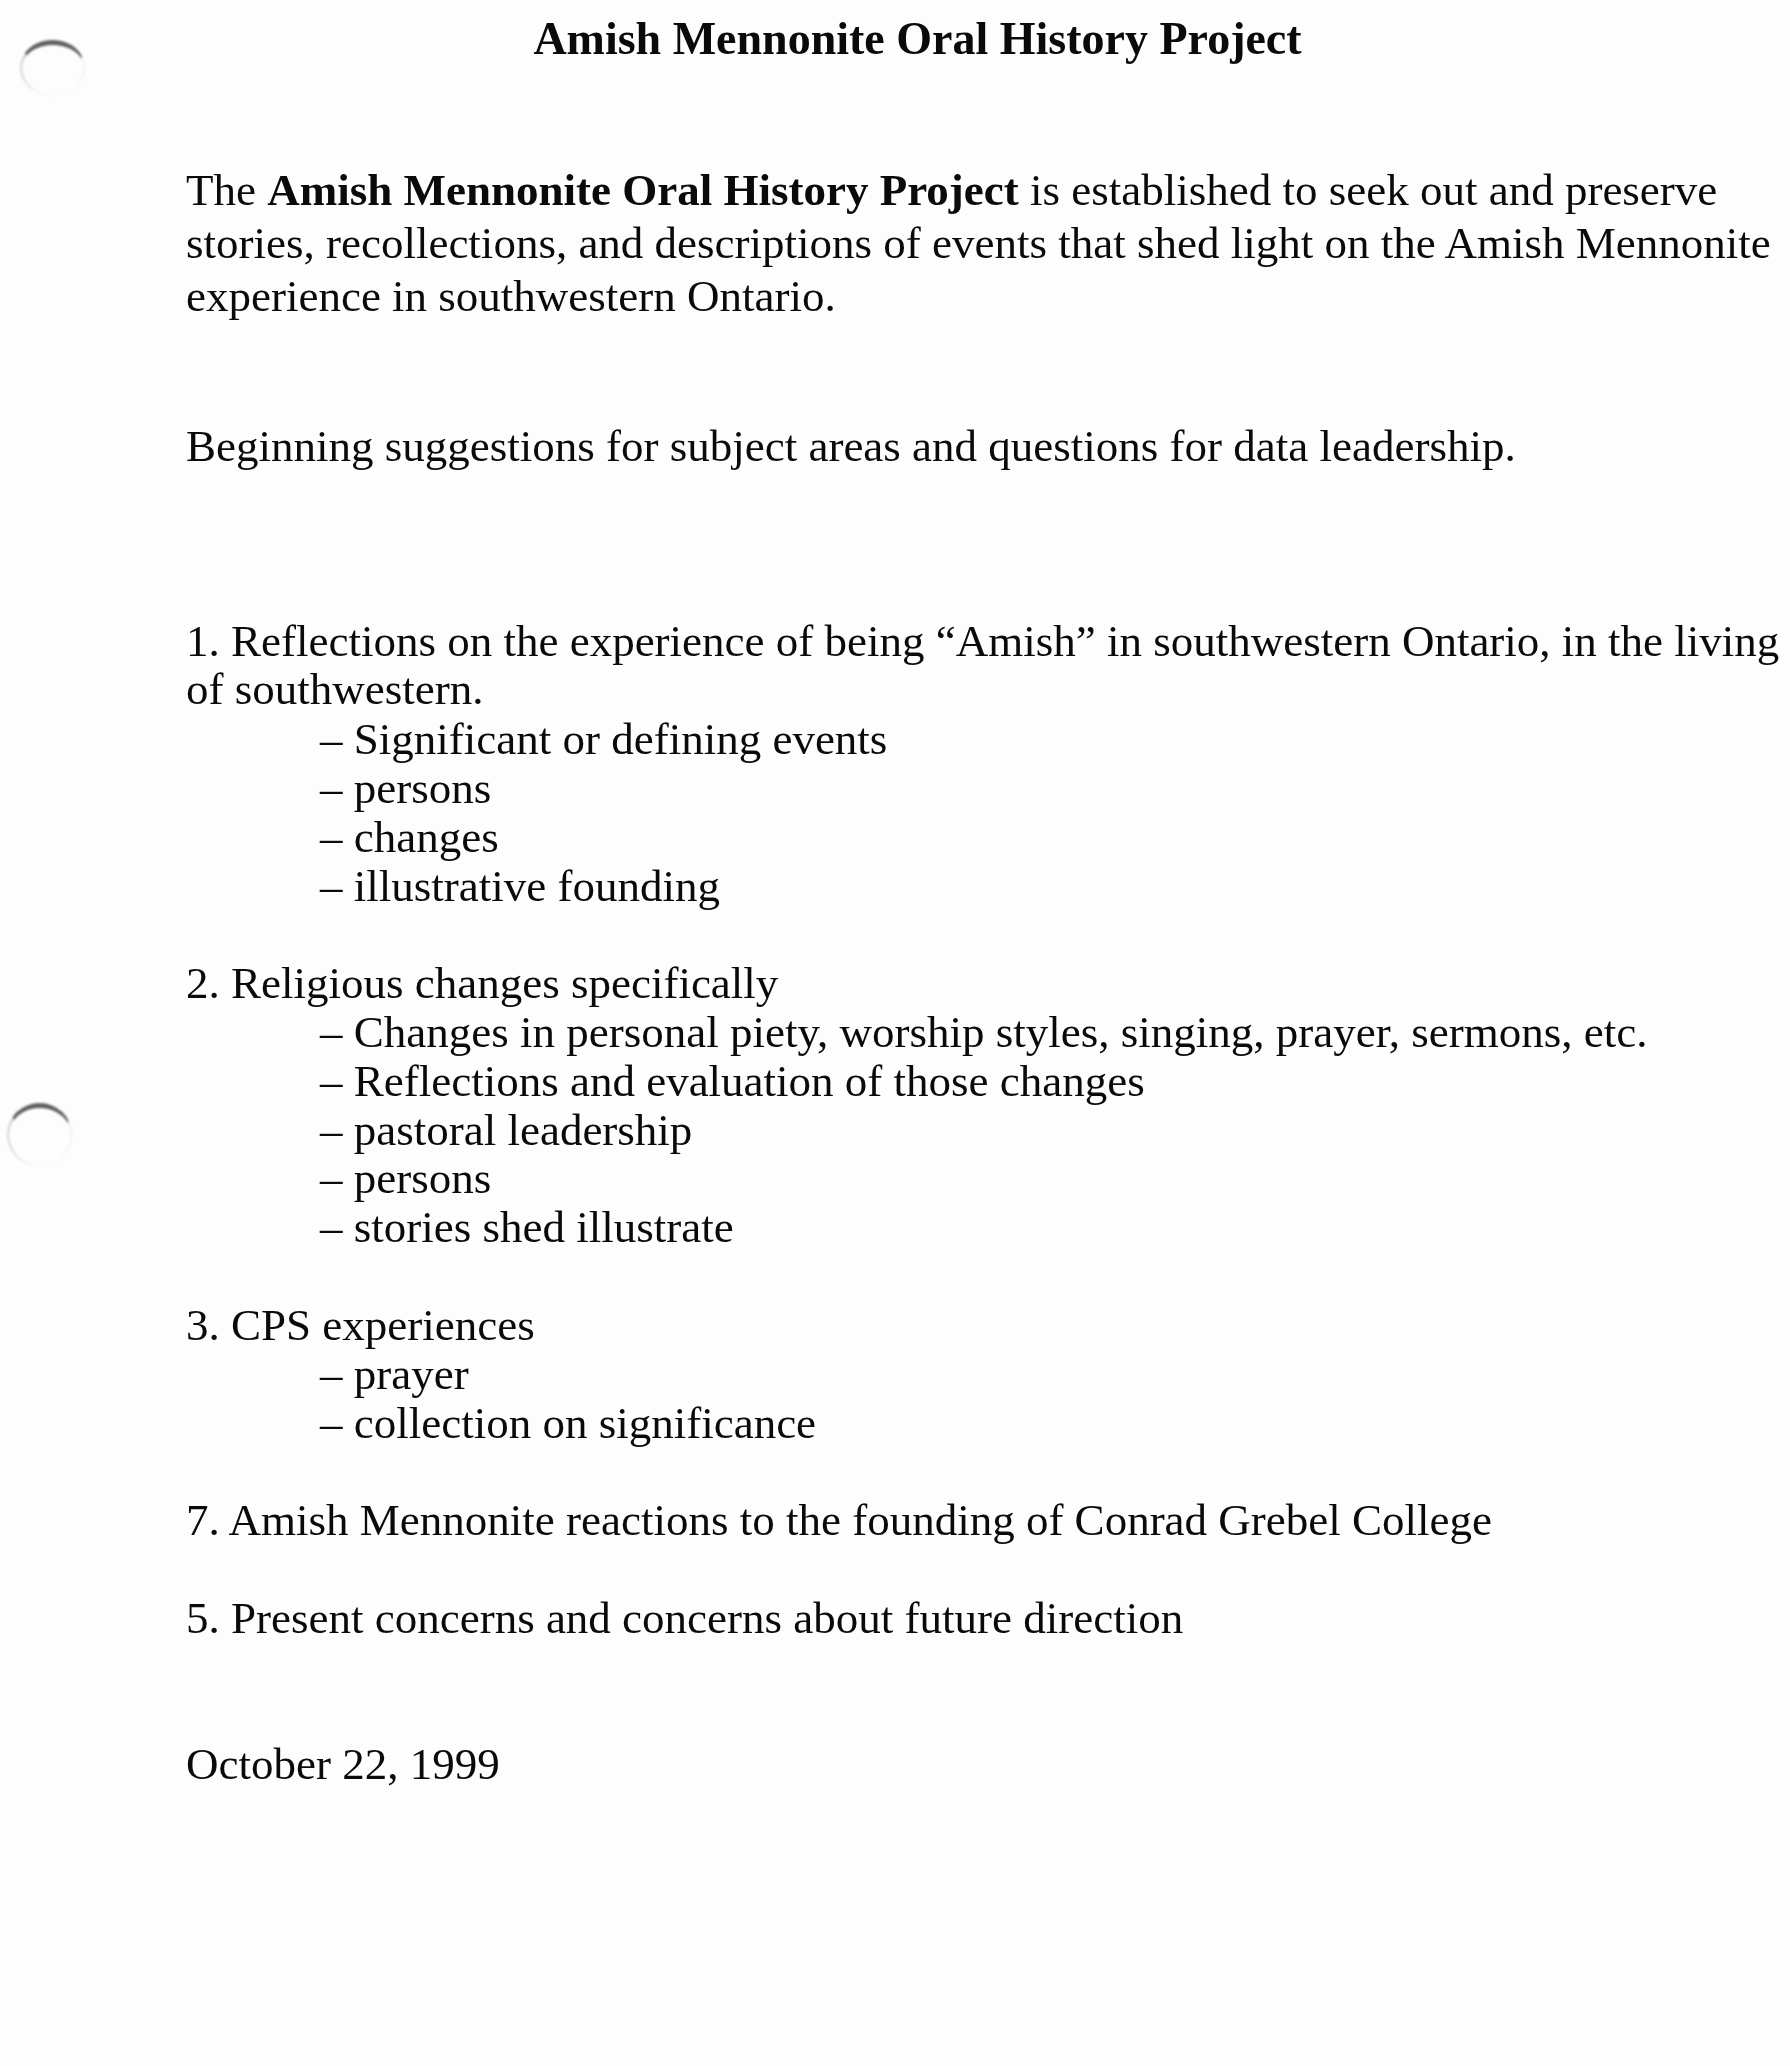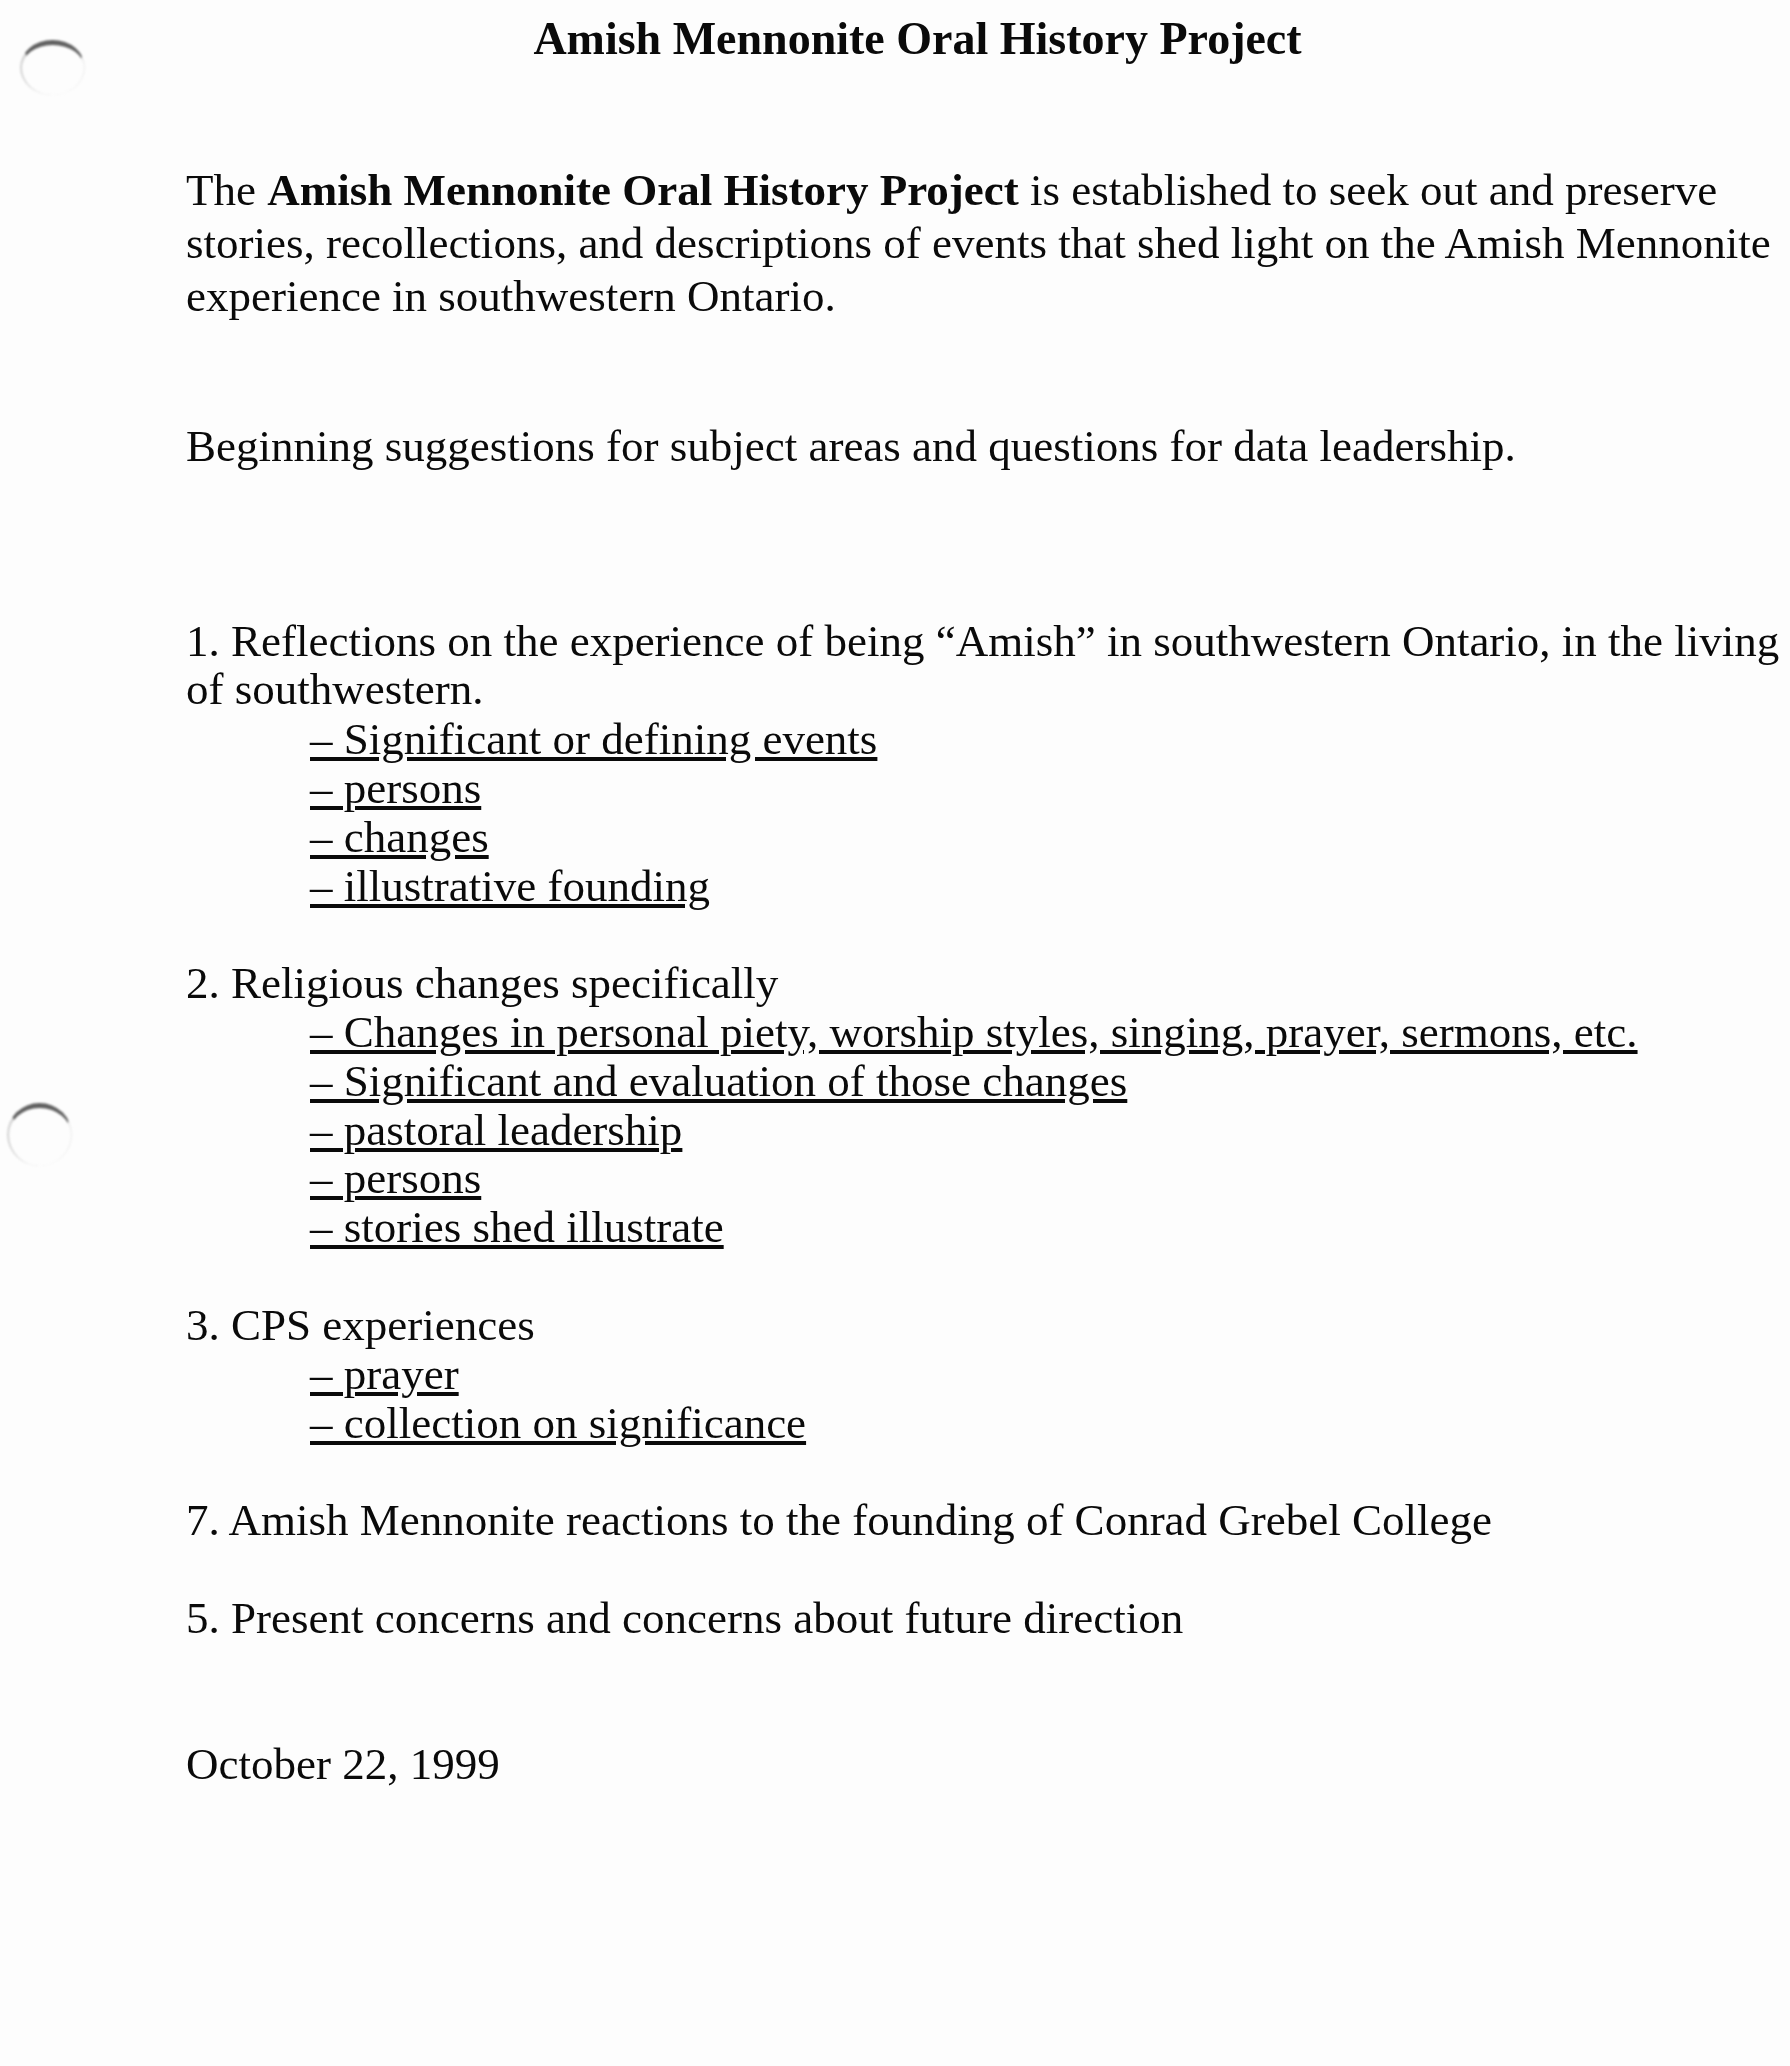--- a/index.html
+++ b/index.html
@@ -24,21 +24,21 @@
       line-height: 54px;
     }
     .body-text {
       font-size: 45px;
       line-height: 53px;
     }
     .para { left: 186px; top: 164px; width: 1591px; white-space: normal; }
     .para b { font-weight: bold; }
     .intro { left: 186px; top: 420px; }
     .item { left: 186px; }
-    .sub { left: 310px; text-decoration: underline; }
+    .sub { left: 320px; }
     .date { left: 186px; top: 1738px; }
 
     
     .hole {
       position: absolute;
       border-radius: 50%;
       border-top: 5.8px solid rgba(70,70,70,0.85);
       border-left: 2.5px solid rgba(140,140,140,0.35);
       border-right: 1.2px solid rgba(180,180,180,0.25);
       border-bottom: 0 solid transparent;
@@ -61,21 +61,21 @@
 
 <div class="abs body-text item" style="top:615px">1. Reflections on the experience of being “Amish” in southwestern Ontario, in the living memory</div>
 <div class="abs body-text item" style="top:663px">of southwestern.</div>
 <div class="abs body-text sub" style="top:713px">– Significant or defining events</div>
 <div class="abs body-text sub" style="top:762px">–  persons</div>
 <div class="abs body-text sub" style="top:811px">– changes</div>
 <div class="abs body-text sub" style="top:860px">– illustrative founding</div>
 
 <div class="abs body-text item" style="top:957px">2. Religious changes specifically</div>
 <div class="abs body-text sub" style="top:1006px">– Changes in personal piety, worship styles, singing, prayer, sermons, etc.</div>
-<div class="abs body-text sub" style="top:1055px">– Significant and evaluation of those changes</div>
+<div class="abs body-text sub" style="top:1055px">– Reflections and evaluation of those changes</div>
 <div class="abs body-text sub" style="top:1104px">– pastoral leadership</div>
 <div class="abs body-text sub" style="top:1152px">– persons</div>
 <div class="abs body-text sub" style="top:1201px">– stories shed illustrate</div>
 
 <div class="abs body-text item" style="top:1299px">3. CPS experiences</div>
 <div class="abs body-text sub" style="top:1348px">– prayer</div>
 <div class="abs body-text sub" style="top:1397px">– collection on significance</div>
 
 <div class="abs body-text item" style="top:1494px">7. Amish Mennonite reactions to the founding of Conrad Grebel College</div>
 

